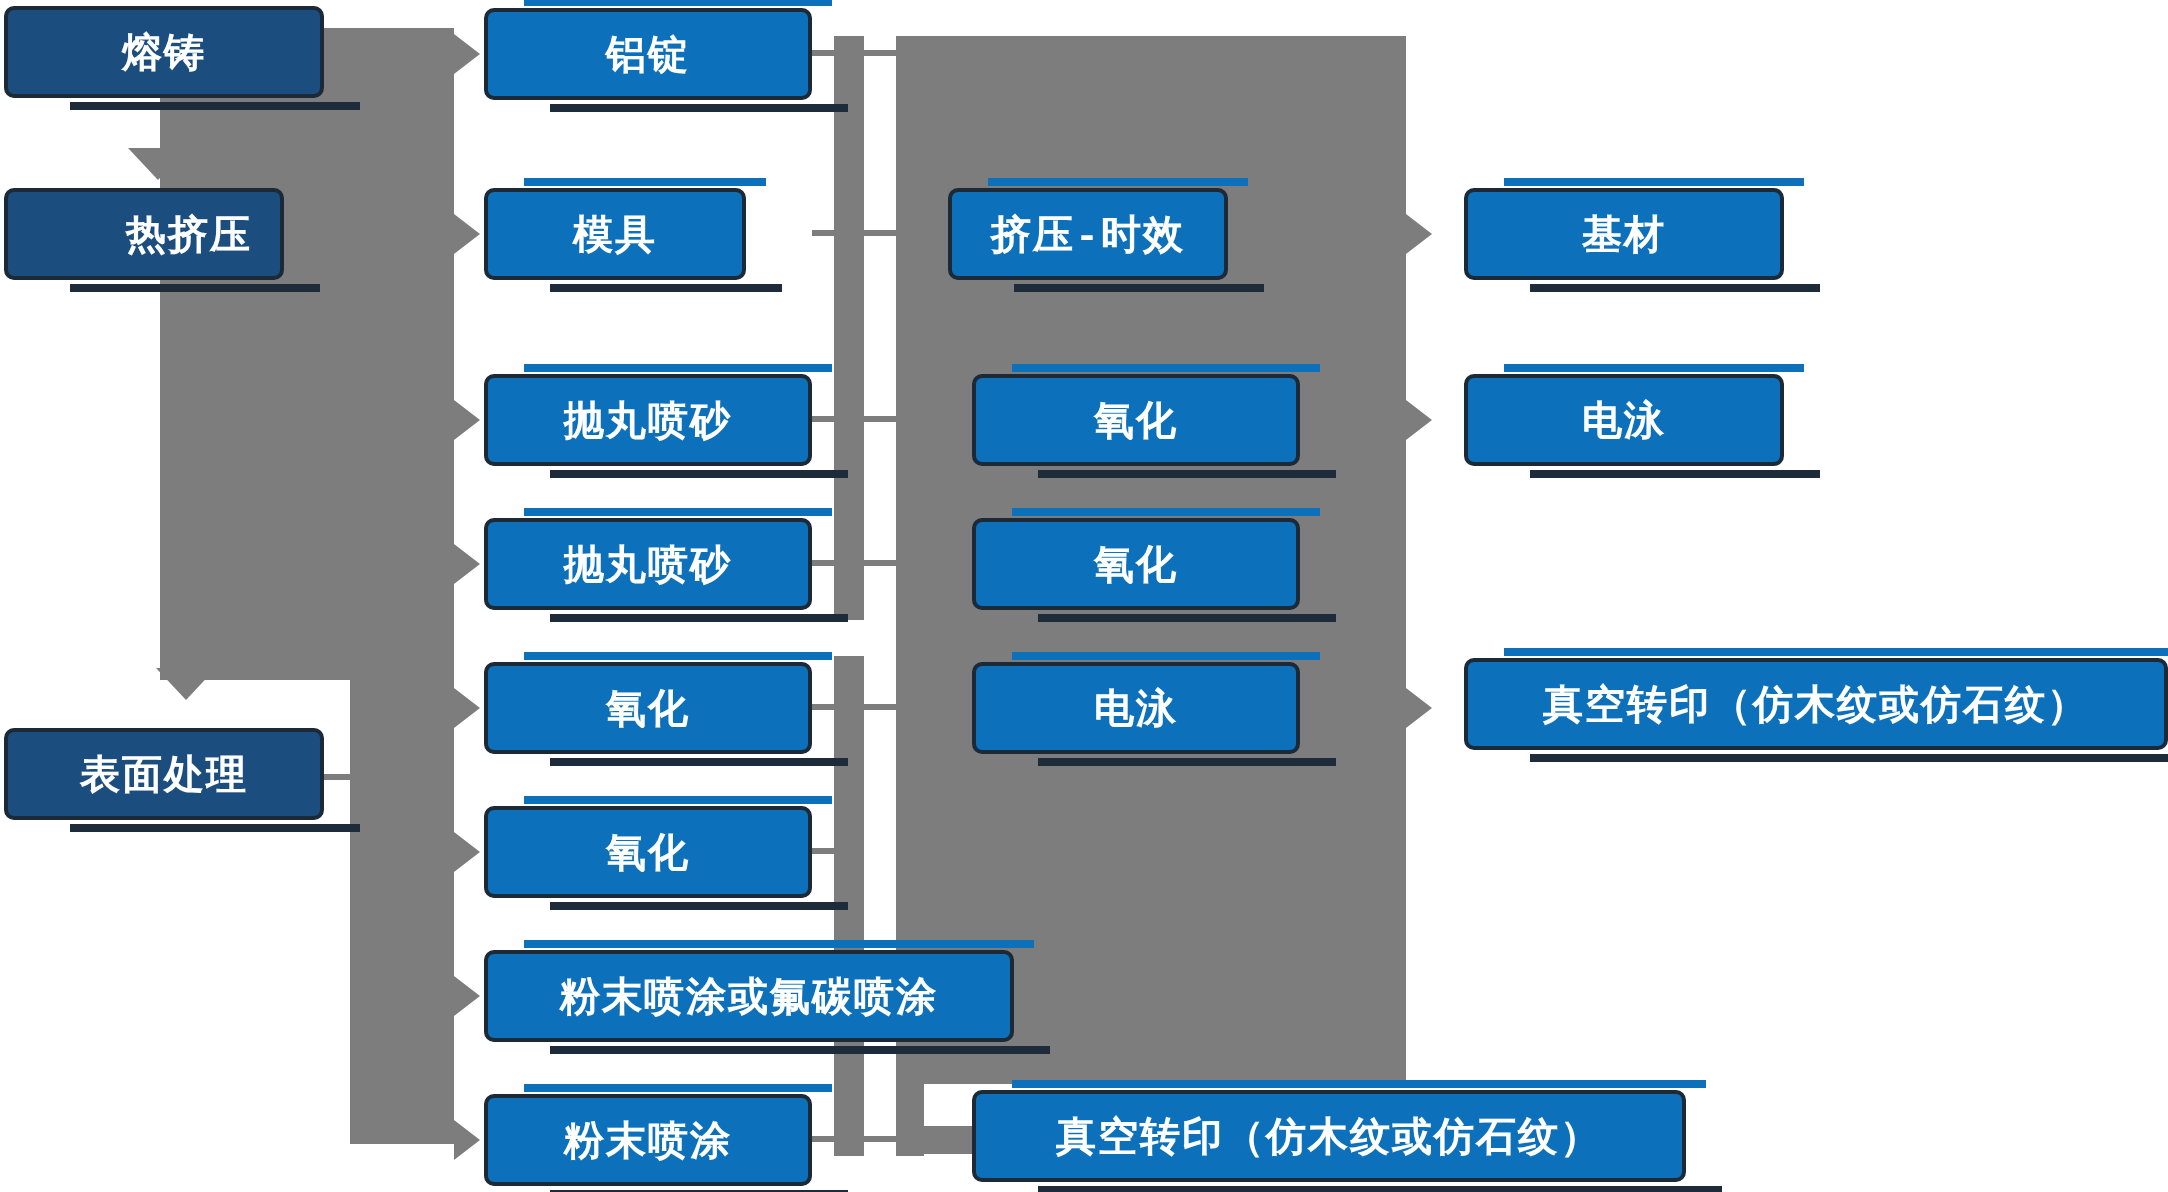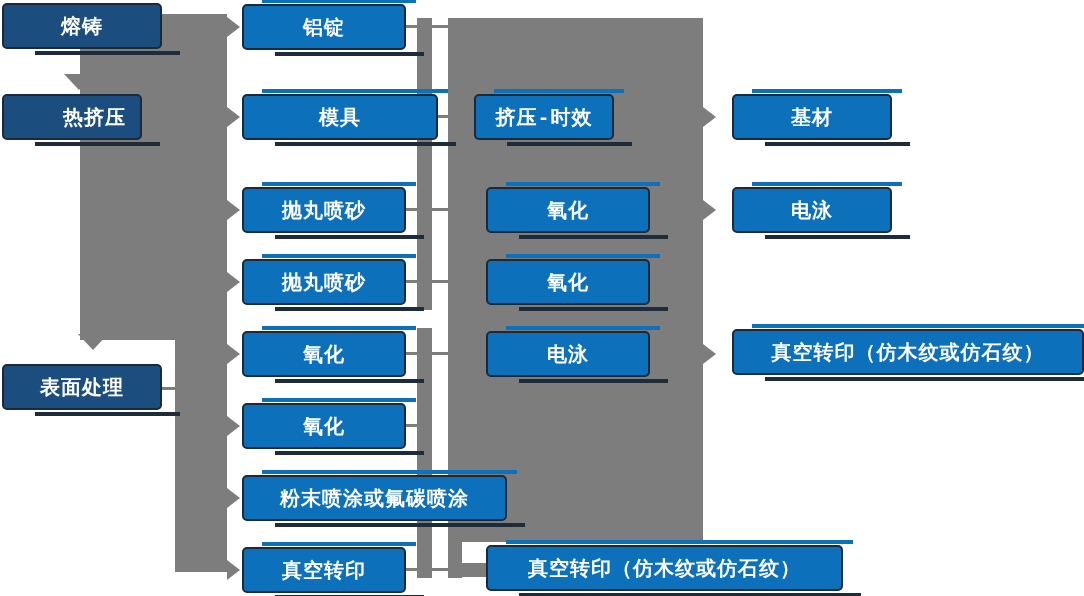--- a/index.html
+++ b/index.html
@@ -80,27 +80,27 @@
   <div class="arr-r" style="left:703px;top:344px;"></div>
 
   <div class="arr-d" style="left:64px;top:74px;"></div>
   <div class="arr-d" style="left:78px;top:334px;"></div>
 
   <div class="node dark" style="left:2px;top:3px;width:160px;">熔铸</div>
   <div class="node dark" style="left:2px;top:94px;width:140px;padding-left:45px;">热挤压</div>
   <div class="node dark" style="left:2px;top:364px;width:160px;">表面处理</div>
 
   <div class="node blue" style="left:242px;top:4px;width:164px;">铝锭</div>
-  <div class="node blue" style="left:242px;top:94px;width:196px;">模具</div>
+  <div class="node blue" style="left:242px;top:94px;width:131px;">模具</div>
   <div class="node blue" style="left:242px;top:187px;width:164px;">抛丸喷砂</div>
   <div class="node blue" style="left:242px;top:259px;width:164px;">抛丸喷砂</div>
   <div class="node blue" style="left:242px;top:331px;width:164px;">氧化</div>
   <div class="node blue" style="left:242px;top:403px;width:164px;">氧化</div>
   <div class="node blue" style="left:242px;top:475px;width:265px;">粉末喷涂或氟碳喷涂</div>
-  <div class="node blue" style="left:242px;top:547px;width:164px;">真空转印</div>
+  <div class="node blue" style="left:242px;top:547px;width:164px;">粉末喷涂</div>
 
   <div class="node blue" style="left:474px;top:94px;width:140px;">挤压-时效</div>
   <div class="node blue" style="left:486px;top:187px;width:164px;">氧化</div>
   <div class="node blue" style="left:486px;top:259px;width:164px;">氧化</div>
   <div class="node blue" style="left:486px;top:331px;width:164px;">电泳</div>
   <div class="node blue" style="left:486px;top:545px;width:357px;">真空转印（仿木纹或仿石纹）</div>
 
   <div class="node blue" style="left:732px;top:94px;width:160px;">基材</div>
   <div class="node blue" style="left:732px;top:187px;width:160px;">电泳</div>
   <div class="node blue" style="left:732px;top:329px;width:352px;">真空转印（仿木纹或仿石纹）</div>

